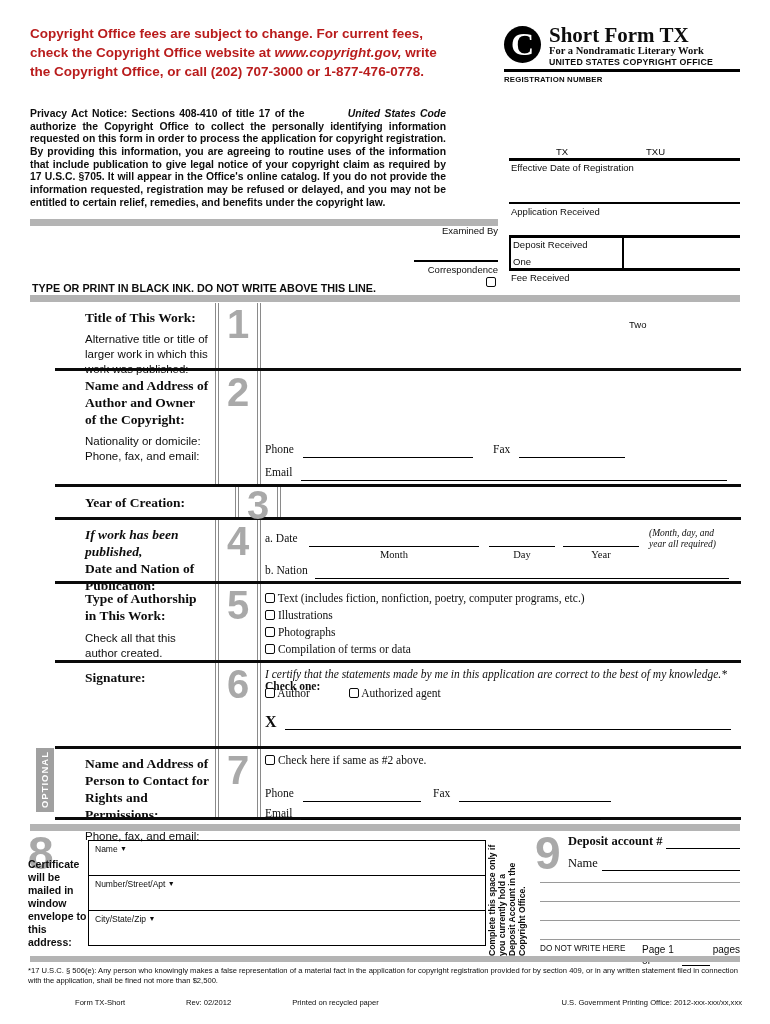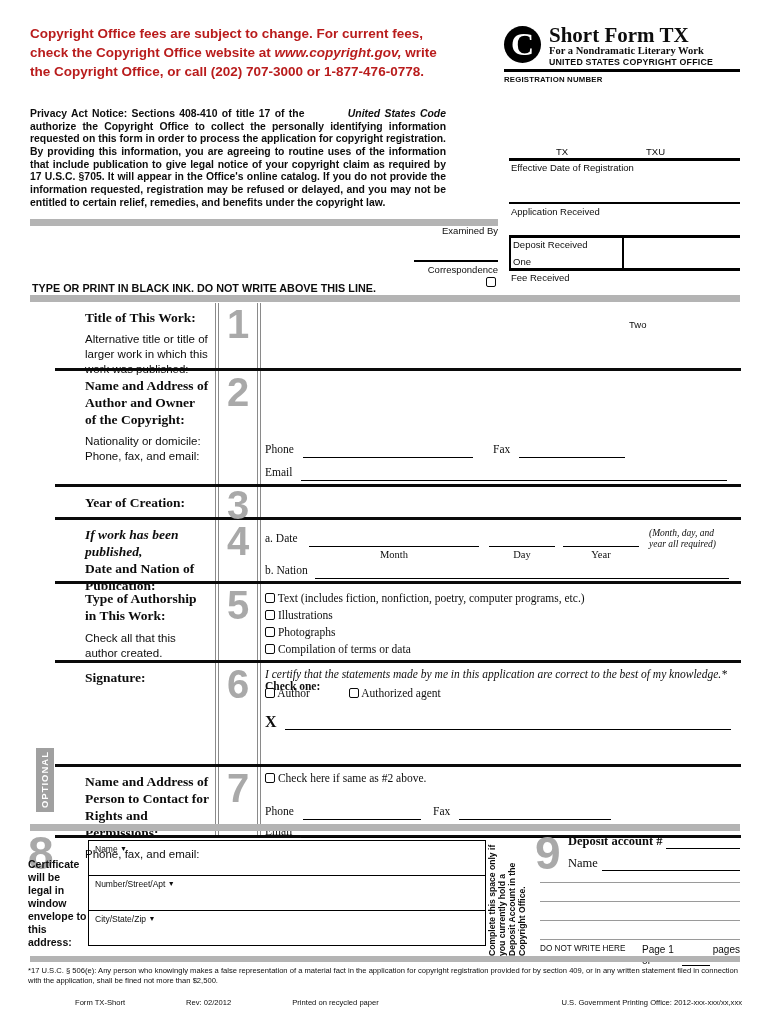--- a/index.html
+++ b/index.html
@@ -123,21 +123,21 @@
     <div class="content">
       <span class="ci" style="left:4px;top:72px;">Phone</span>
       <span class="wline" style="left:42px;top:86px;width:170px;"></span>
       <span class="ci" style="left:232px;top:72px;">Fax</span>
       <span class="wline" style="left:258px;top:86px;width:106px;"></span>
       <span class="ci" style="left:4px;top:95px;">Email</span>
       <span class="wline" style="left:40px;top:109px;width:426px;"></span>
     </div>
   </div>
 
-  <div class="row" style="height:33px;">
+  <div class="row" style="height:33px;gap:20px;">
     <div class="labelcol" style="padding-top:8px;">
       <div class="stitle">Year of Creation:</div>
     </div>
     <div class="numcol" style="line-height:.8;">3</div>
     <div class="content"></div>
   </div>
 
   <div class="row" style="height:64px;">
     <div class="labelcol">
       <div class="stitle"><i>If work has been published,</i><br><span>Date and Nation of Publication:</span></div>
@@ -164,21 +164,21 @@
     </div>
     <div class="numcol">5</div>
     <div class="content" style="padding:6px 0 0 4px;">
       <div style="line-height:17px;"><span class="cb"></span> <span>Text (includes fiction, nonfiction, poetry, computer programs, etc.)</span></div>
       <div style="line-height:17px;"><span class="cb"></span> <span>Illustrations</span></div>
       <div style="line-height:17px;"><span class="cb"></span> <span>Photographs</span></div>
       <div style="line-height:17px;"><span class="cb"></span> <span>Compilation of terms or data</span></div>
     </div>
   </div>
 
-  <div class="row" style="height:104px;">
+  <div class="row" style="height:86px;">
     <div class="labelcol">
       <div class="stitle">Signature:</div>
     </div>
     <div class="numcol">6</div>
     <div class="content">
       <span class="ci" style="left:4px;top:5px;width:466px;"><i>I certify that the statements made by me in this application are correct to the best of my knowledge.*</i> <b style="font-family:'Liberation Serif',serif;">Check one:</b></span>
       <span class="ci" style="left:4px;top:24px;"><span class="cb"></span> <span>Author</span></span>
       <span class="ci" style="left:88px;top:24px;"><span class="cb"></span> <span>Authorized agent</span></span>
       <span class="ci" style="left:4px;top:50px;font-weight:bold;font-size:16px;">X</span>
       <span class="wline" style="left:24px;top:66px;width:446px;"></span>
@@ -205,21 +205,21 @@
 
 <div class="abs opt-tab">
     <span>OPTIONAL</span>
   </div>
 <div class="abs graybar" style="left:30px;top:824px;width:710px;"></div>
 
 <div class="abs bignum" style="left:28px;top:830px;">8</div>
 <div class="abs certnote">
   <span>Certificate</span>
     <span>will be</span>
-    <span>legal in</span>
+    <span>mailed in</span>
   <span>window</span>
     <span>envelope to</span>
     <span>this address:</span>
 </div>
 <div class="abs addrbox">
   <div class="addr-row"><span>Name</span> <span class="tri">▼</span></div>
   <div class="addr-row"><span>Number/Street/Apt</span> <span class="tri">▼</span></div>
   <div class="addr-row"><span>City/State/Zip</span> <span class="tri">▼</span></div>
 </div>
 <div class="abs vnote">

